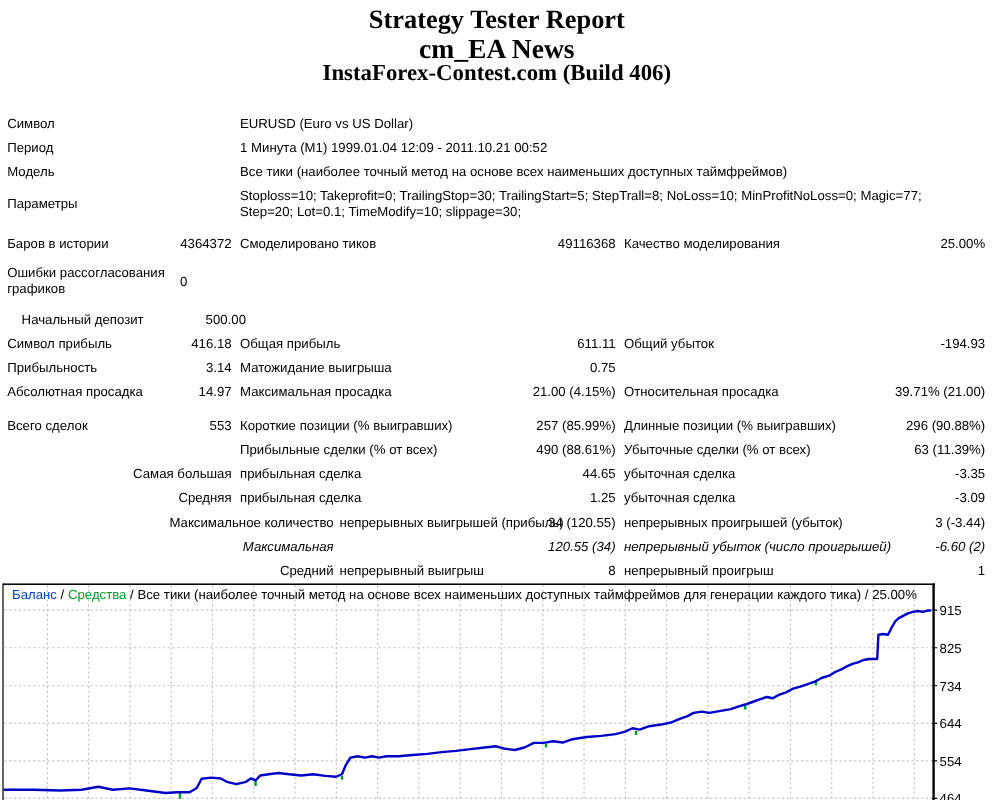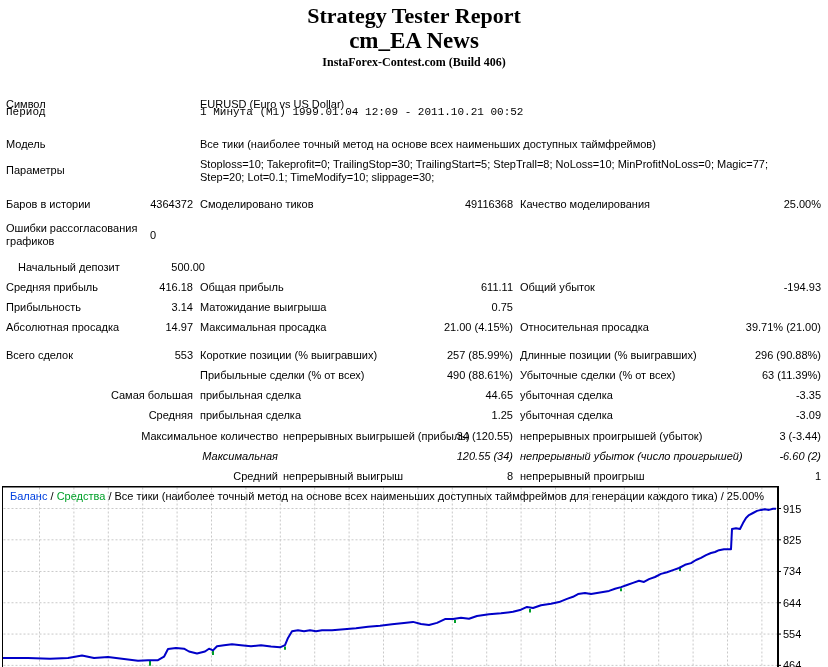--- a/index.html
+++ b/index.html
@@ -5,21 +5,21 @@
   html,body{margin:0;padding:0}
   body{
     width:828px;height:667px;background:#ffffff;color:#000;
     font:11px/13px "Liberation Sans", sans-serif;
     position:relative;overflow:hidden;
   }
   .hdr{position:absolute;left:0;width:828px;text-align:center;
        font-family:"Liberation Serif", serif;font-weight:bold;white-space:nowrap}
   #title{top:3px;font-size:22px;line-height:26px}
   #sub{top:31px;font-size:23px;line-height:20px}
-  #build{top:54px;font-size:12px;line-height:16px}
+  #build{top:54px;font-size:19px;line-height:16px}
 
   #rows{position:absolute;left:0;top:0;width:828px;height:560px}
   .trow{position:absolute;left:0;width:828px;height:13px}
   .cell{position:absolute;top:0;white-space:nowrap}
   .label1{left:6px}
   .val1{right:635px}
   .label2{left:200px}
   .val2{right:315px}
   .label3{left:520px}
   .val3{right:7px}
@@ -39,21 +39,21 @@
 
 <div class="hdr" id="title">Strategy Tester Report</div>
 <div class="hdr" id="sub">cm_EA News</div>
 <div class="hdr" id="build">InstaForex-Contest.com (Build 406)</div>
 
 <div id="rows">
     <div class="trow" style="top: 98px;">
       <span class="cell label1">Символ</span>
       <span class="cell label2">EURUSD (Euro vs US Dollar)</span>
     </div>
-    <div class="trow" style="top: 106px; font-family: Liberation Mono, monospace;">
+    <div class="trow" style="top: 118px;">
       <span class="cell label1">Период</span>
       <span class="cell label2">1 Минута (M1) 1999.01.04 12:09 - 2011.10.21 00:52</span>
     </div>
     <div class="trow" style="top: 138px;">
       <span class="cell label1">Модель</span>
       <span class="cell label2">Все тики (наиболее точный метод на основе всех наименьших доступных таймфреймов)</span>
     </div>
     <div class="trow" style="top: 158px;">
       <span class="cell label1" style="top: 6px;">Параметры</span>
       <span class="cell label2">Stoploss=10; Takeprofit=0; TrailingStop=30; TrailingStart=5; StepTrall=8; NoLoss=10; MinProfitNoLoss=0; Magic=77;</span>
@@ -71,21 +71,21 @@
     </div>
     <div class="trow" style="top: 222px;">
       <span class="cell wrap">Ошибки рассогласования графиков</span>
       <span class="cell zero" style="top: 7px;">0</span>
     </div>
     <div class="trow" style="top: 261px; margin-left: 12px;">
       <span class="cell label1">Начальный депозит</span>
       <span class="cell val1">500.00</span>
     </div>
     <div class="trow" style="top: 281px;">
-      <span class="cell label1">Средняя прибыль</span>
+      <span class="cell label1">Символ прибыль</span>
       <span class="cell val1">416.18</span>
       <span class="cell label2">Общая прибыль</span>
       <span class="cell val2">611.11</span>
       <span class="cell label3">Общий убыток</span>
       <span class="cell val3">-194.93</span>
     </div>
     <div class="trow" style="top: 301px;">
       <span class="cell label1">Прибыльность</span>
       <span class="cell val1">3.14</span>
       <span class="cell label2">Матожидание выигрыша</span>

